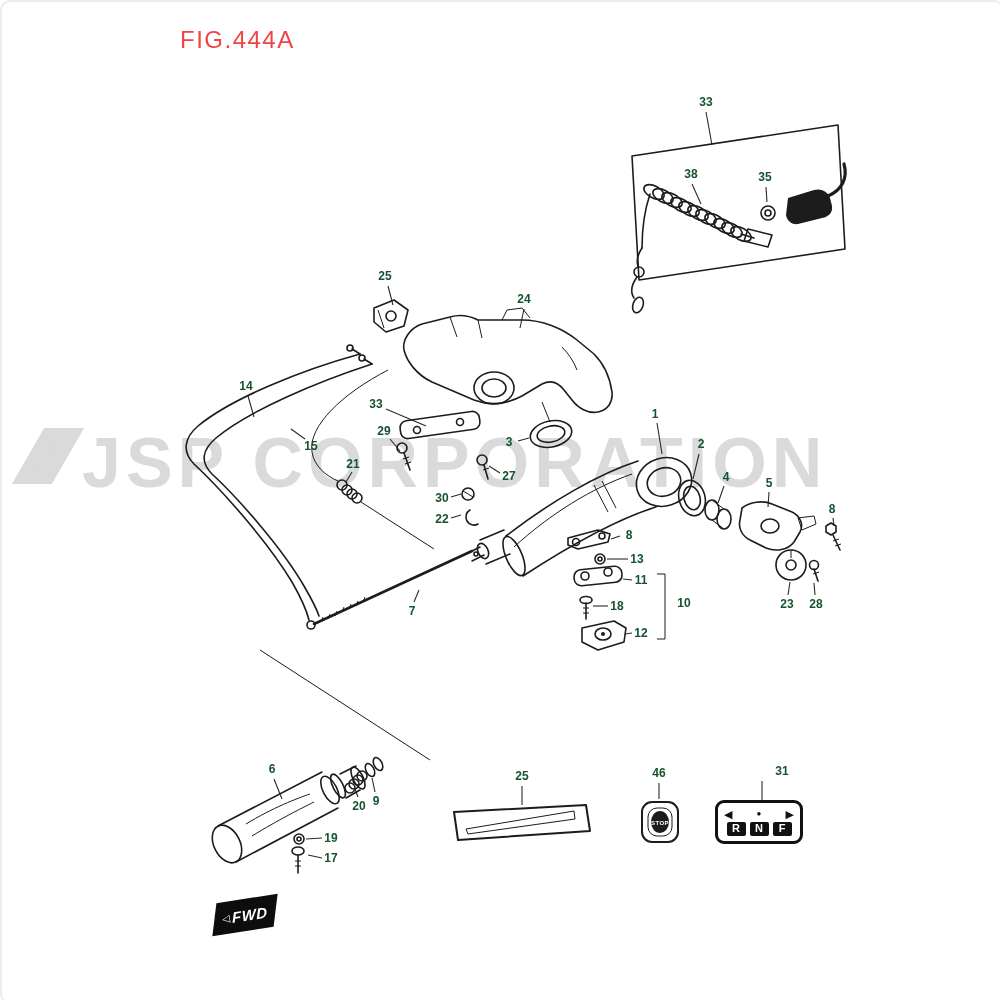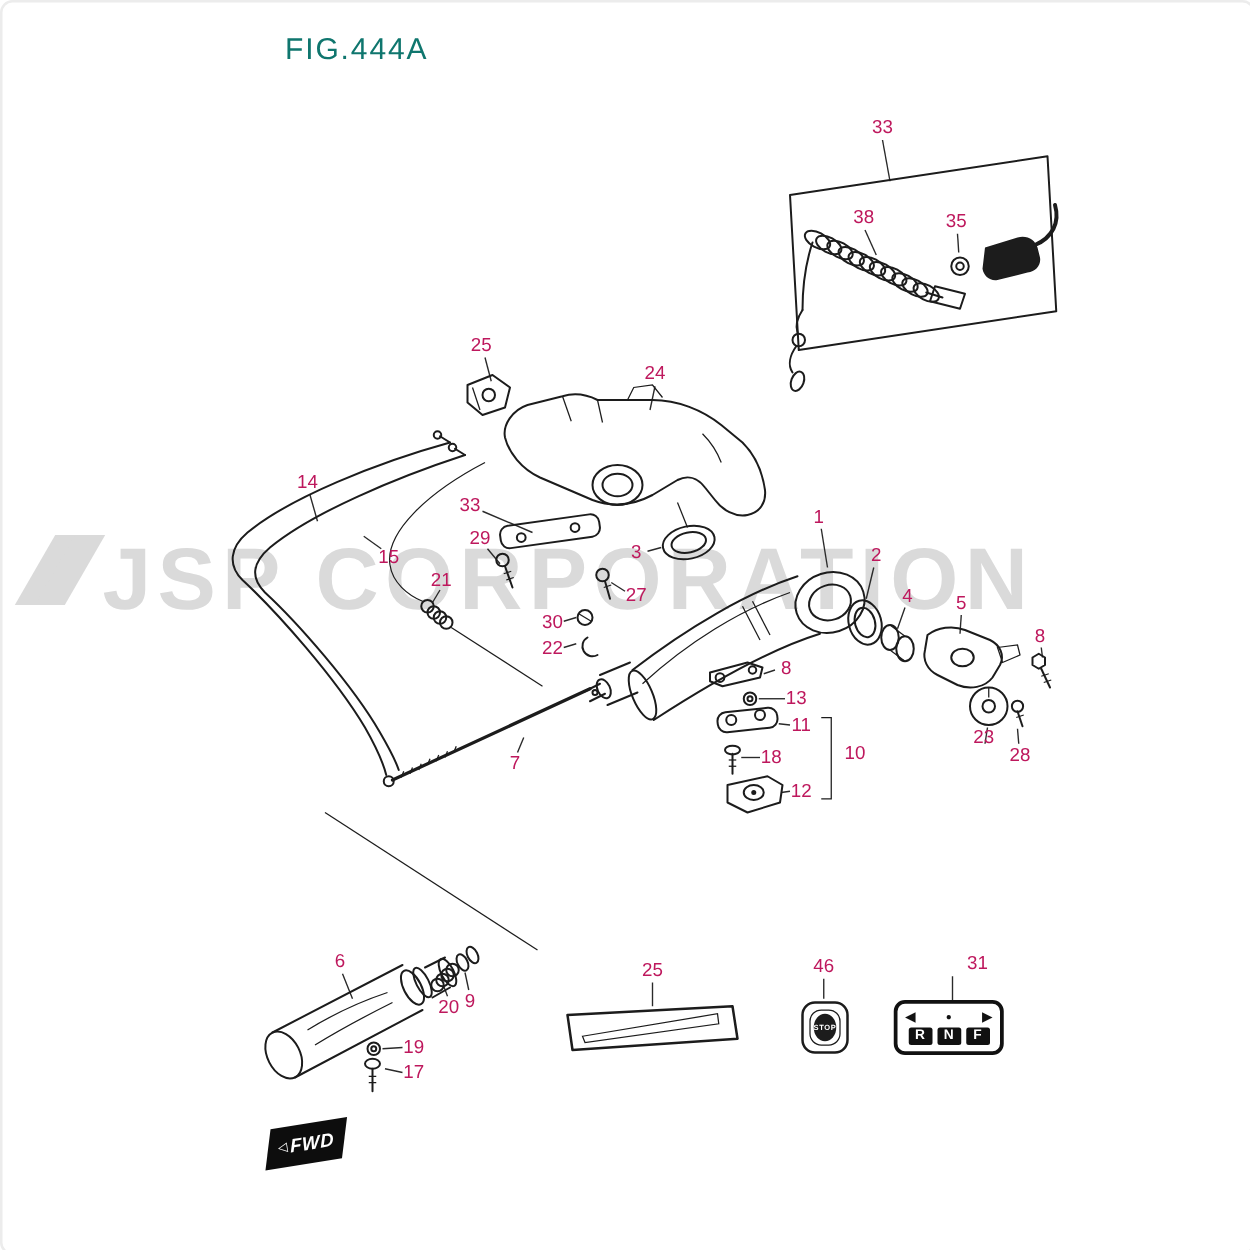--- a/index.html
+++ b/index.html
@@ -11,24 +11,24 @@
   
   .watermark{position:absolute;left:26px;top:426px;display:flex;z-index:1;}
   .wm-bar{display:inline-block;width:24px;height:56px;background:#dadada;transform:skewX(-30deg);margin-right:4px;}
   .wm-bar.b2{margin-left:-12px;}
   .wm-text{font-size:70px;font-weight:800;color:#dadada;letter-spacing:5px;white-space:nowrap;line-height:1;margin-left:10px;}
   svg.lineart{position:absolute;left:0;top:0;z-index:2;}
   .ln{stroke:#1c1c1c;stroke-width:1.6;fill:none;stroke-linecap:round;stroke-linejoin:round;}
   .thin{stroke:#1c1c1c;stroke-width:1;fill:none;}
   .ldr{stroke:#2a2a2a;stroke-width:1.1;}
   .fd{fill:#1c1c1c;stroke:none;}
-  .fig-title{position:absolute;left:178px;top:24px;font-size:24px;color:#0f766e;letter-spacing:1.5px;z-index:5;margin-left:48px;}
+  .fig-title{position:absolute;left:178px;top:24px;font-size:24px;color:#ef4444;letter-spacing:1.5px;z-index:5;}
   .pl{
     position:absolute;transform:translate(-50%,-50%);
-    font-size:15px;font-weight:normal;color:#be185d;z-index:5;line-height:1;
+    font-size:12px;font-weight:bold;color:#14532d;z-index:5;line-height:1;
   }
   
   .rnf{position:absolute;left:713px;top:798px;width:88px;height:44px;border:3px solid #111;
        border-radius:9px;background:#fff;z-index:4;display:flex;flex-direction:column;
        align-items:center;justify-content:center;gap:2px;box-sizing:border-box;}
   .rnf-arrows{display:flex;width:70px;justify-content:space-between;align-items:center;font-size:11px;line-height:1;color:#111;}
   .rnf-arrows .dot{font-size:8px;}
   .rnf-letters{display:flex;gap:4px;}
   .gbox{width:19px;height:14px;background:#111;color:#fff;font-size:11px;font-weight:bold;
         display:flex;align-items:center;justify-content:center;border-radius:2px;line-height:1;}
@@ -350,21 +350,21 @@
   <div class="pl" style="left:635px;top:557px">13</div>
   <div class="pl" style="left:244px;top:384px">14</div>
   <div class="pl" style="left:309px;top:444px">15</div>
   <div class="pl" style="left:830px;top:507px">8</div>
   <div class="pl" style="left:329px;top:856px">17</div>
   <div class="pl" style="left:615px;top:604px">18</div>
   <div class="pl" style="left:329px;top:836px">19</div>
   <div class="pl" style="left:357px;top:804px">20</div>
   <div class="pl" style="left:351px;top:462px">21</div>
   <div class="pl" style="left:440px;top:517px">22</div>
-  <div class="pl" style="left:785px;top:588px">23</div>
+  <div class="pl" style="left:785px;top:602px">23</div>
   <div class="pl" style="left:522px;top:297px">24</div>
   <div class="pl" style="left:383px;top:274px">25</div>
   <div class="pl" style="left:374px;top:402px">33</div>
   <div class="pl" style="left:507px;top:474px">27</div>
   <div class="pl" style="left:814px;top:602px">28</div>
   <div class="pl" style="left:382px;top:429px">29</div>
   <div class="pl" style="left:440px;top:496px">30</div>
   <div class="pl" style="left:780px;top:769px">31</div>
   <div class="pl" style="left:520px;top:774px">25</div>
   <div class="pl" style="left:704px;top:100px">33</div>

